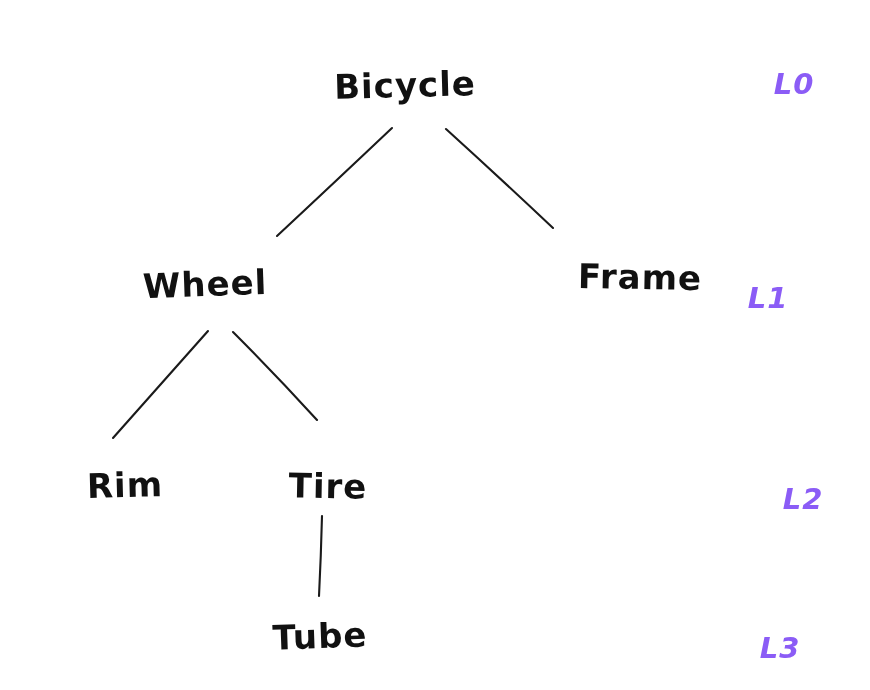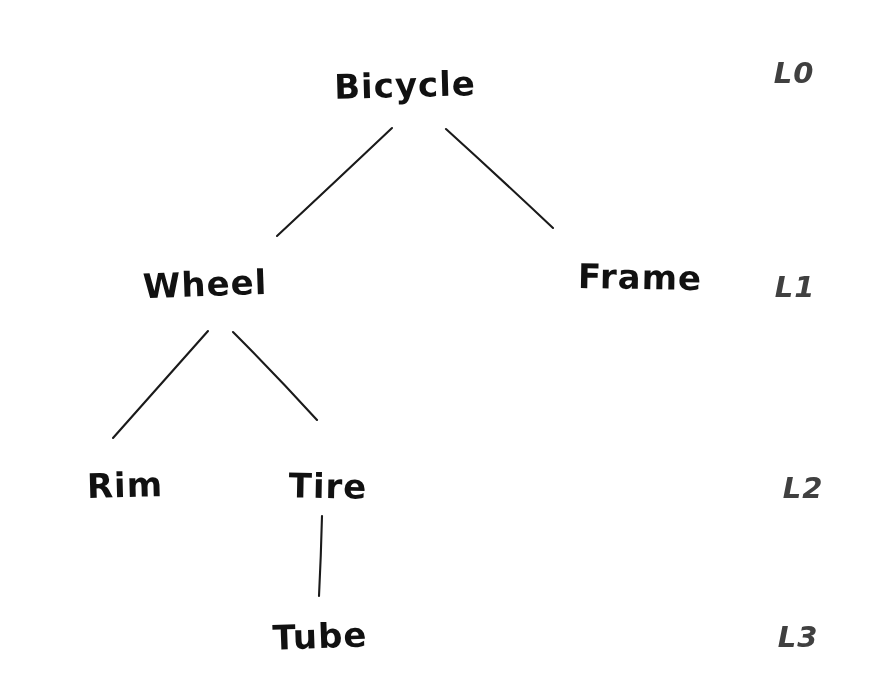--- a/index.html
+++ b/index.html
@@ -34,27 +34,28 @@
     color: #111111;
     font-weight: 700;
     font-size: 34px;
     letter-spacing: 1px;
     white-space: nowrap;
     user-select: none;
   }
   .level-label {
     position: absolute;
     transform: translate(-50%, -50%);
-    color: #404040;
+    color: #8b5cf6;
     font-weight: 700;
     font-size: 29px;
     letter-spacing: 1px;
     white-space: nowrap;
     font-style: italic;
     user-select: none;
+    margin-top: 11px;
   }
   
   .tilt-a { transform: translate(-50%, -50%) rotate(-1.5deg); }
   .tilt-b { transform: translate(-50%, -50%) rotate(1deg); }
   .tilt-c { transform: translate(-50%, -50%) rotate(-2deg); }
 </style>
 </head>
 <body>
 
 <div class="canvas">
@@ -74,19 +75,19 @@
   <div class="node-label tilt-b" style="left:640px; top:277px;">Frame</div>
 
   <div class="node-label tilt-a" style="left:125px; top:485px;">Rim</div>
 
   <div class="node-label tilt-b" style="left:328px; top:486px;">Tire</div>
 
   <div class="node-label tilt-c" style="left:320px; top:636px;">Tube</div>
 
   <div class="level-label" style="left:794px; top:73px;">L0</div>
 
-  <div class="level-label" style="left:795px; top:287px;">L1</div>
+  <div class="level-label" style="left:768px; top:287px;">L1</div>
 
   <div class="level-label" style="left:803px; top:488px;">L2</div>
 
-  <div class="level-label" style="left:798px; top:637px;">L3</div>
+  <div class="level-label" style="left:780px; top:637px;">L3</div>
 
 </div>
 
 </body></html>

